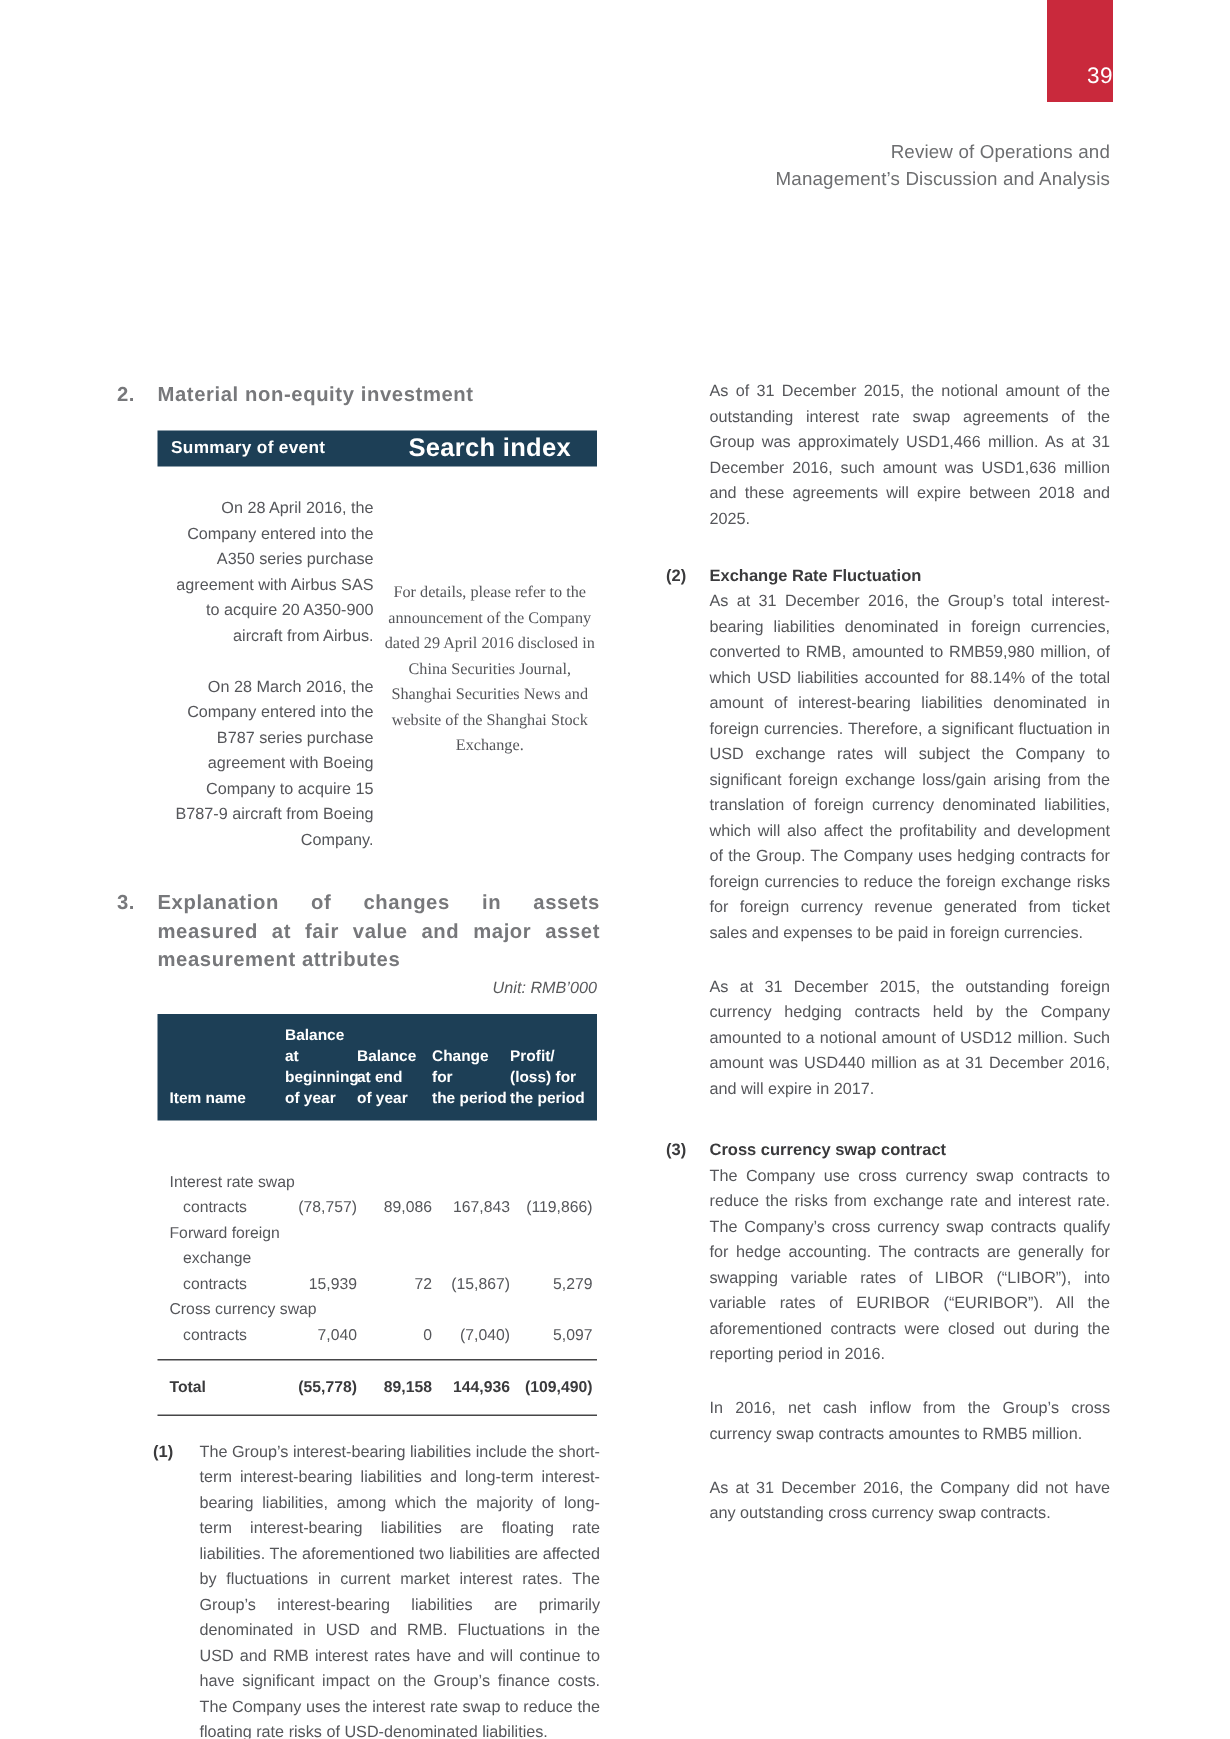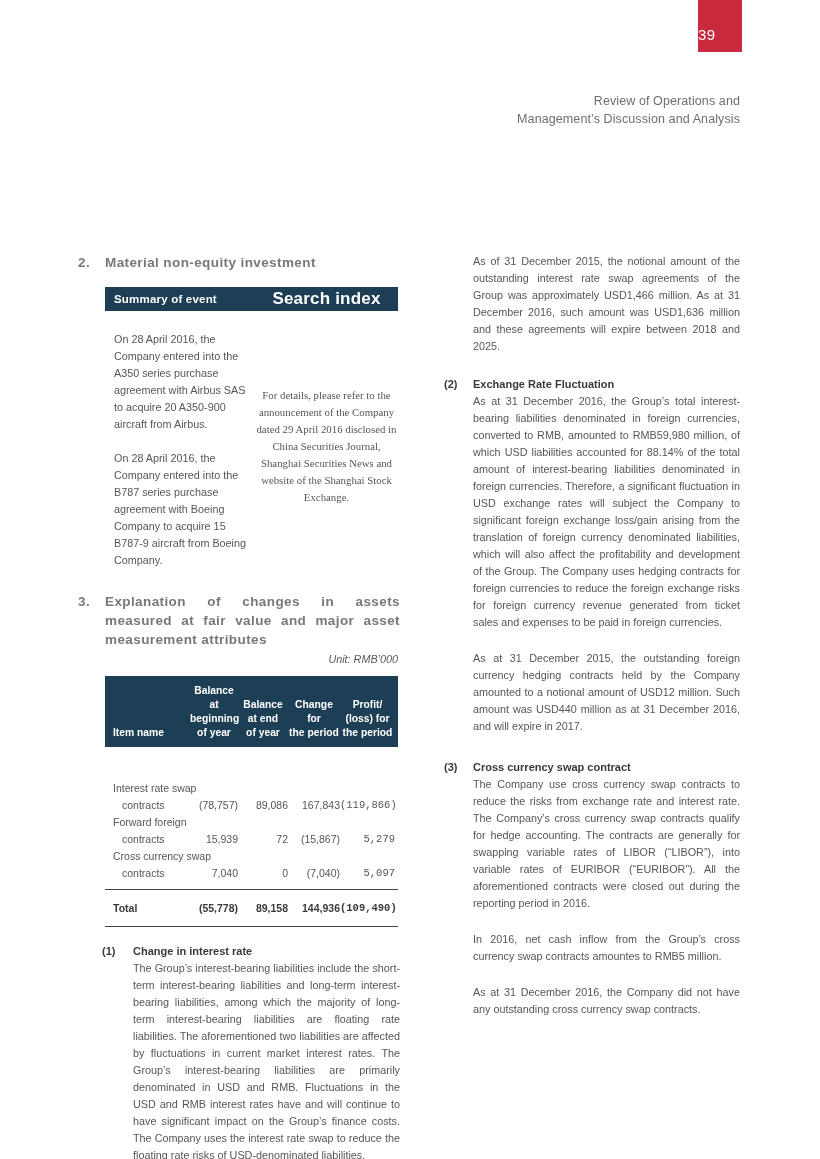--- a/index.html
+++ b/index.html
@@ -10,25 +10,25 @@
     height: 1159px;
     font-family: "Liberation Sans", sans-serif;
     color: #55565a;
     overflow: hidden;
   }
 
   
   .page-num-box {
     position: absolute;
     left: 698px; top: 0;
-    width: 44px; height: 52px;
+    width: 44px; height: 68px;
     background: #c9293c;
     display: flex;
     align-items: flex-end;
-    justify-content: flex-start;
+    justify-content: flex-end;
     padding-bottom: 9px;
   }
   .page-num-box span {
     color: #ffffff;
     font-size: 15px;
     letter-spacing: 0.3px;
   }
   .doc-header {
     position: absolute;
     top: 93px; right: 80px;
@@ -47,48 +47,48 @@
   .sec-heading { display: flex; color: #77787b; font-weight: bold; font-size: 13.5px; line-height: 19px; letter-spacing: 0.4px; }
   .sec-heading .sec-num  { width: 27px; flex: 0 0 27px; }
   .sec-heading .sec-title { flex: 1; text-align: justify; }
 
   
   .t1 { margin-left: 27px; margin-top: 15px; width: 293px; }
   .t1-header { display: flex; background: #1d3f56; height: 24px; align-items: center; }
   .t1-header .h1 { width: 150px; padding-left: 9px; color: #fff; font-weight: bold; font-size: 11.5px; letter-spacing: 0.2px; }
   .t1-header .h2 { width: 143px; text-align: center; color: #fff; font-weight: bold; font-size: 17px; letter-spacing: 0.2px; }
   .t1-body { display: flex; padding-top: 20px; padding-bottom: 16px; font-size: 10.8px; line-height: 17px; }
-  .t1-body .c1 { width: 150px; padding-left: 9px; padding-right: 6px; }
+  .t1-body .c1 { width: 150px; padding-left: 9px; padding-right: 6px; text-align: right; }
   .t1-body .c1 p + p { margin-top: 17px; }
   .t1-body .c2 { width: 143px; text-align: center; padding-top: 56px; padding-left: 1px; padding-right: 1px; font-family: Liberation Serif, serif; }
 
   
   .sec3 { margin-top: 7px; }
   .unit { margin-left: 27px; margin-top: 4px; width: 293px; text-align: right; font-style: italic; font-size: 10.8px; color: #58595b; }
 
   
   table.t2 { margin-left: 27px; margin-top: 11px; width: 293px; border-collapse: collapse; table-layout: fixed; }
   table.t2 col.ci { width: 85px; }
   table.t2 col.c1 { width: 48px; }
   table.t2 col.c2 { width: 50px; }
   table.t2 col.c3 { width: 52px; }
   table.t2 col.c4 { width: 58px; }
   .t2 thead th {
     background: #1d3f56; color: #ffffff;
     font-size: 10.3px; font-weight: bold; line-height: 14px;
-    vertical-align: bottom; text-align: center;
+    vertical-align: bottom; text-align: left;
     padding: 8px 0 7px 0;
   }
   .t2 thead th.item { text-align: left; padding-left: 8px; }
   .t2 thead th.last { padding-right: 3px; }
   .t2 thead th span { display: block; }
   .t2 td { font-size: 10.5px; line-height: 17px; color: #55565a; text-align: right; padding: 0; }
   .t2 td.name { text-align: left; padding-left: 8px; }
   .t2 td.name.ind { padding-left: 17px; }
-  .t2 td.vlast { padding-right: 3px; font-family: Liberation Mono, monospace; }
+  .t2 td.vlast { padding-right: 3px; }
   .t2 tr.first td { padding-top: 33px; }
   .t2 tr.rule td { border-bottom: 1px solid #454547; padding-top: 7px; }
   .t2 tr.total td { font-weight: bold; color: #3a3a3c; padding-top: 10px; padding-bottom: 9px; border-bottom: 1px solid #454547; }
 
   
   .subsec { display: flex; margin-top: 16px; }
   .subsec .sub-num { flex: 0 0 31px; width: 31px; font-weight: bold; font-size: 11px; color: #3a3a3c; line-height: 17px; }
   .col-left .subsec { padding-left: 24px; }
   .col-left .subsec .sub-num { flex: 0 0 31px; }
   .col-right .subsec { padding-left: 0; }
@@ -121,21 +121,21 @@
   </div>
 
   <div class="t1">
     <div class="t1-header">
       <div class="h1">Summary of event</div>
       <div class="h2">Search index</div>
     </div>
     <div class="t1-body">
       <div class="c1">
         <p>On 28 April 2016, the Company entered into the A350 series purchase agreement with Airbus SAS to acquire 20 A350-900 aircraft from Airbus.</p>
-        <p>On 28 April 2016, the Company entered into the B787 series purchase agreement with Boeing Company to acquire 15 B787-9 aircraft from Boeing Company.</p>
+        <p>On 28 March 2016, the Company entered into the B787 series purchase agreement with Boeing Company to acquire 15 B787-9 aircraft from Boeing Company.</p>
       </div>
       <div class="c2">
         <p>For details, please refer to the announcement of the Company dated 29 April 2016 disclosed in China Securities Journal, Shanghai Securities News and website of the Shanghai Stock Exchange.</p>
       </div>
     </div>
   </div>
 
   <div class="sec-heading sec3">
     <span class="sec-num">3.</span>
     <span class="sec-title">Explanation of changes in assets measured at fair value and major asset measurement attributes</span>
@@ -185,20 +185,23 @@
         <td class="name ind">contracts</td>
         <td>(78,757)</td>
         <td>89,086</td>
         <td>167,843</td>
         <td class="vlast">(119,866)</td>
       </tr>
       <tr>
         <td class="name" colspan="5">Forward foreign</td>
       </tr>
       <tr>
+        <td class="name ind" colspan="5">exchange</td>
+      </tr>
+      <tr>
         <td class="name ind">contracts</td>
         <td>15,939</td>
         <td>72</td>
         <td>(15,867)</td>
         <td class="vlast">5,279</td>
       </tr>
       <tr>
         <td class="name" colspan="5">Cross currency swap</td>
       </tr>
       <tr>
@@ -217,21 +220,20 @@
         <td>89,158</td>
         <td>144,936</td>
         <td class="vlast">(109,490)</td>
       </tr>
     </tbody>
   </table>
 
   <div class="subsec">
     <span class="sub-num">(1)</span>
     <div class="sub-body">
-      <div class="sub-title">Change in interest rate</div>
       <p class="para">The Group’s interest-bearing liabilities include the short-term interest-bearing liabilities and long-term interest-bearing liabilities, among which the majority of long-term interest-bearing liabilities are floating rate liabilities. The aforementioned two liabilities are affected by fluctuations in current market interest rates. The Group’s interest-bearing liabilities are primarily denominated in USD and RMB. Fluctuations in the USD and RMB interest rates have and will continue to have significant impact on the Group’s finance costs. The Company uses the interest rate swap to reduce the floating rate risks of USD-denominated liabilities.</p>
     </div>
   </div>
 </div>
 
 <div class="col-right">
 
   <p class="para lead-para" style="margin-top:0;">As of 31 December 2015, the notional amount of the outstanding interest rate swap agreements of the Group was approximately USD1,466 million. As at 31 December 2016, such amount was USD1,636 million and these agreements will expire between 2018 and 2025.</p>
 
   <div class="subsec blk2">

